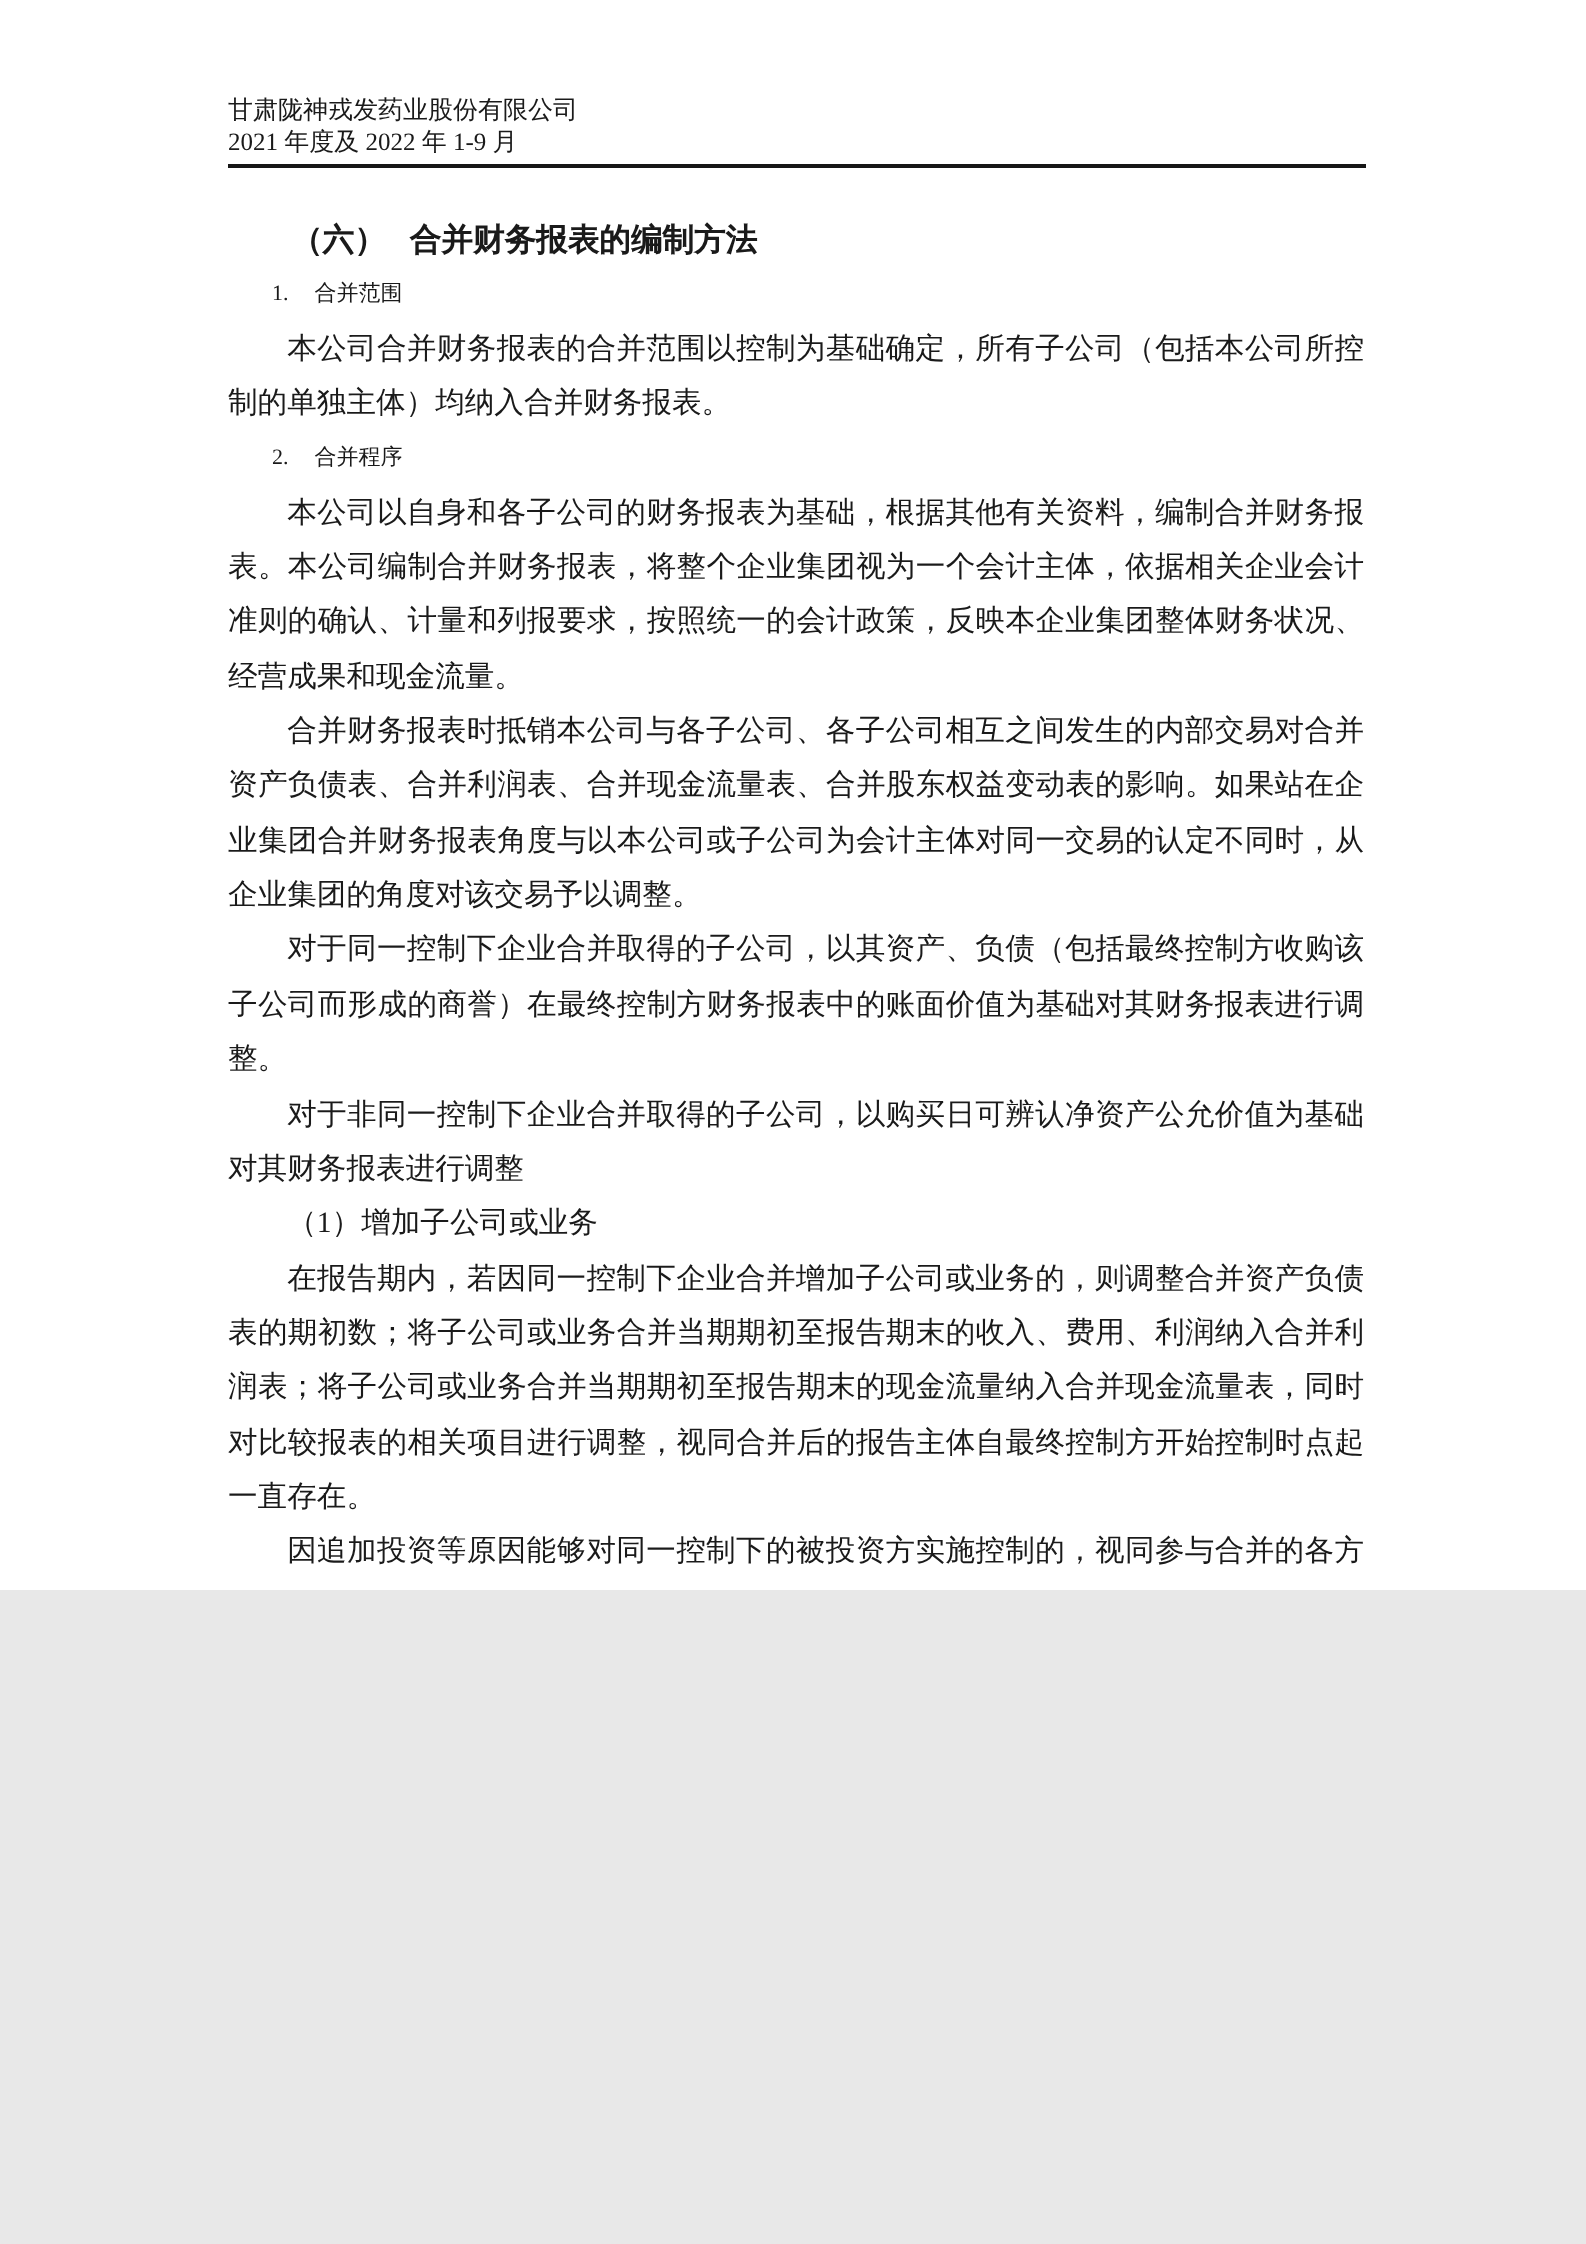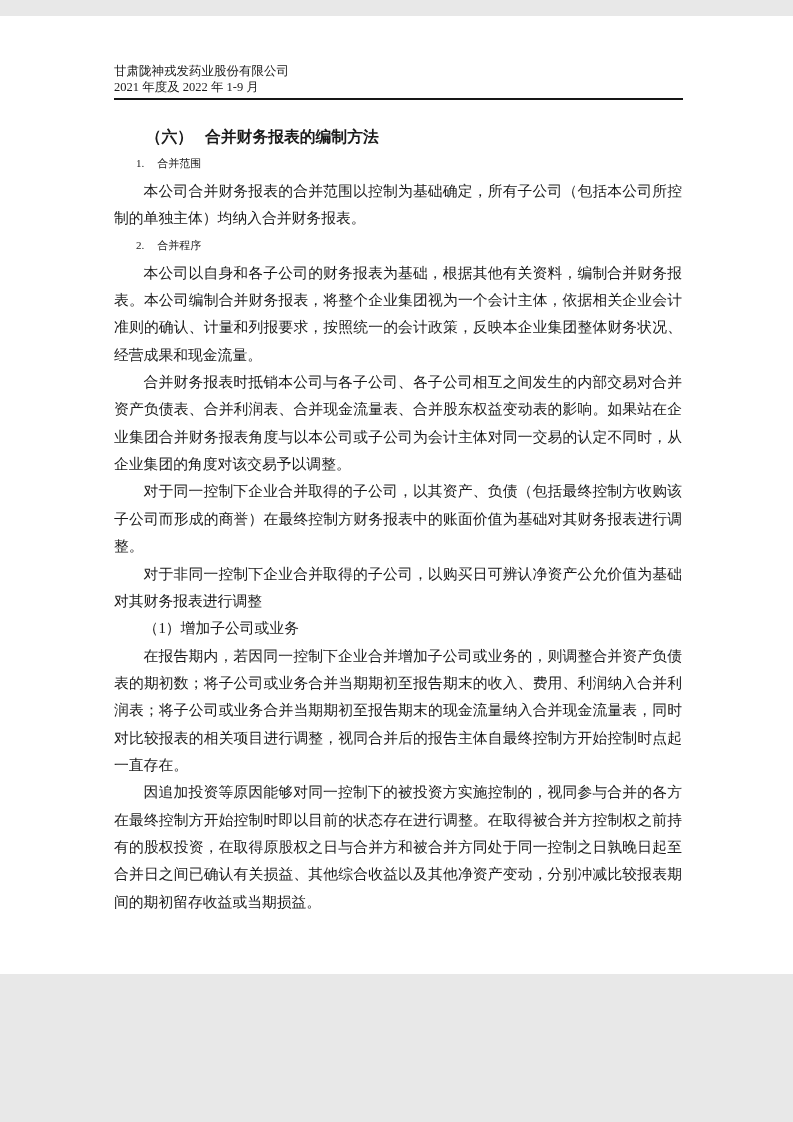--- a/index.html
+++ b/index.html
@@ -1,20 +1,20 @@
 <!DOCTYPE html>
 <html><head>
 <meta charset="utf-8">
 <style>
   html, body { margin: 0; padding: 0; background: #e8e8e8; }
   .page {
     position: relative;
     width: 793px;
-    height: 958px;
-    margin: 16px auto;
+    height: 795px;
+    margin: 0 auto;
     background: #ffffff;
     color: #1a1a1a;
     font-family: "Liberation Serif", "DejaVu Serif", serif;
     overflow: hidden;
   }
   .header {
     position: absolute;
     top: 48px;
     left: 114px;
     right: 110px;

